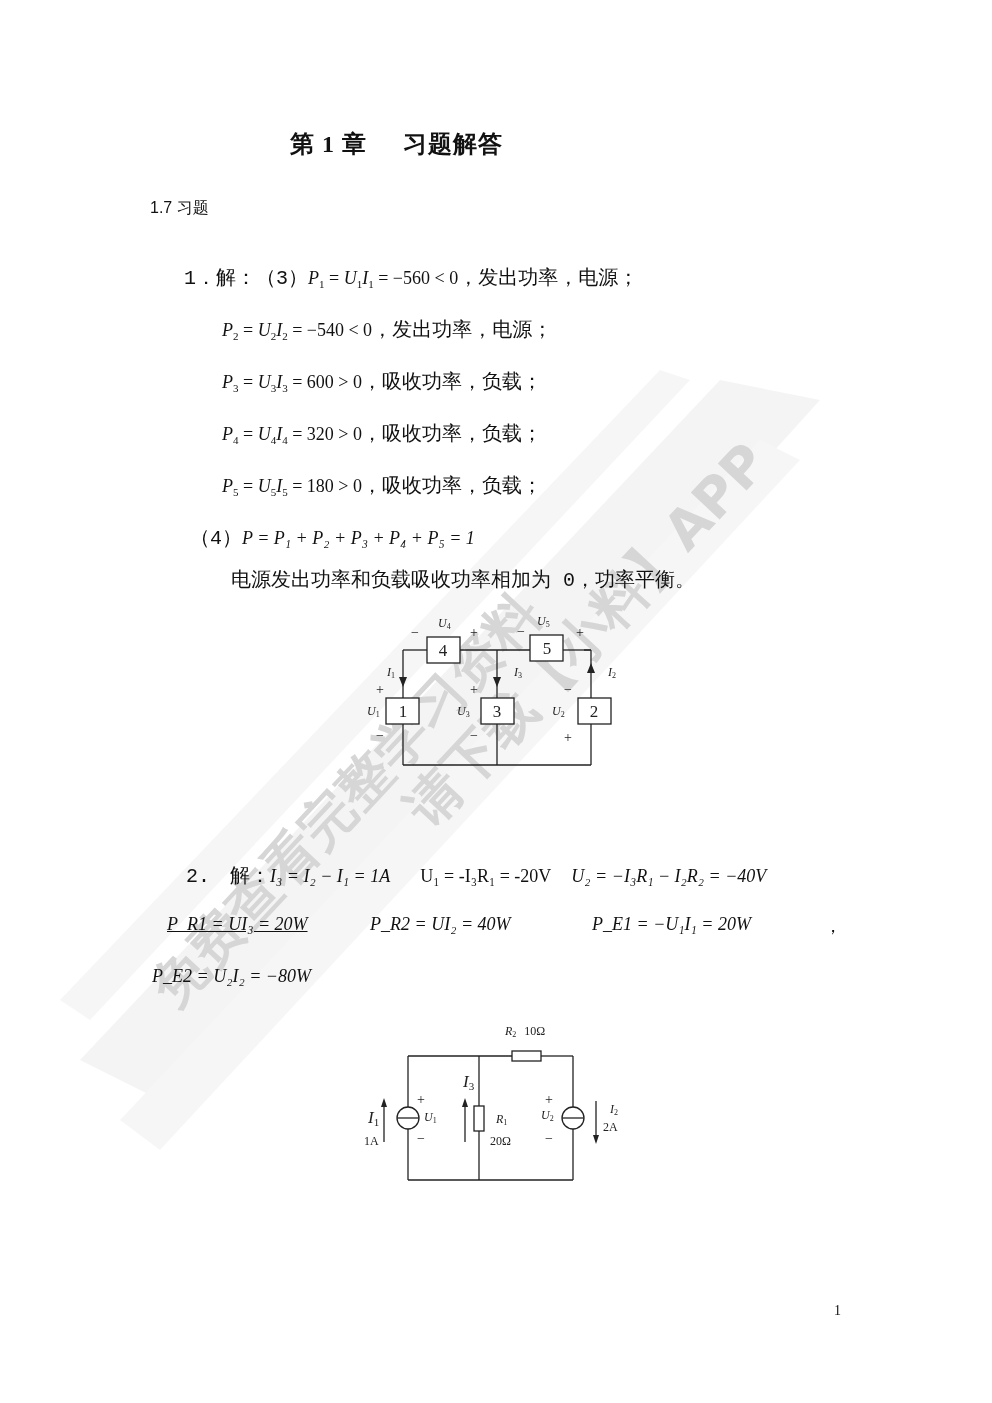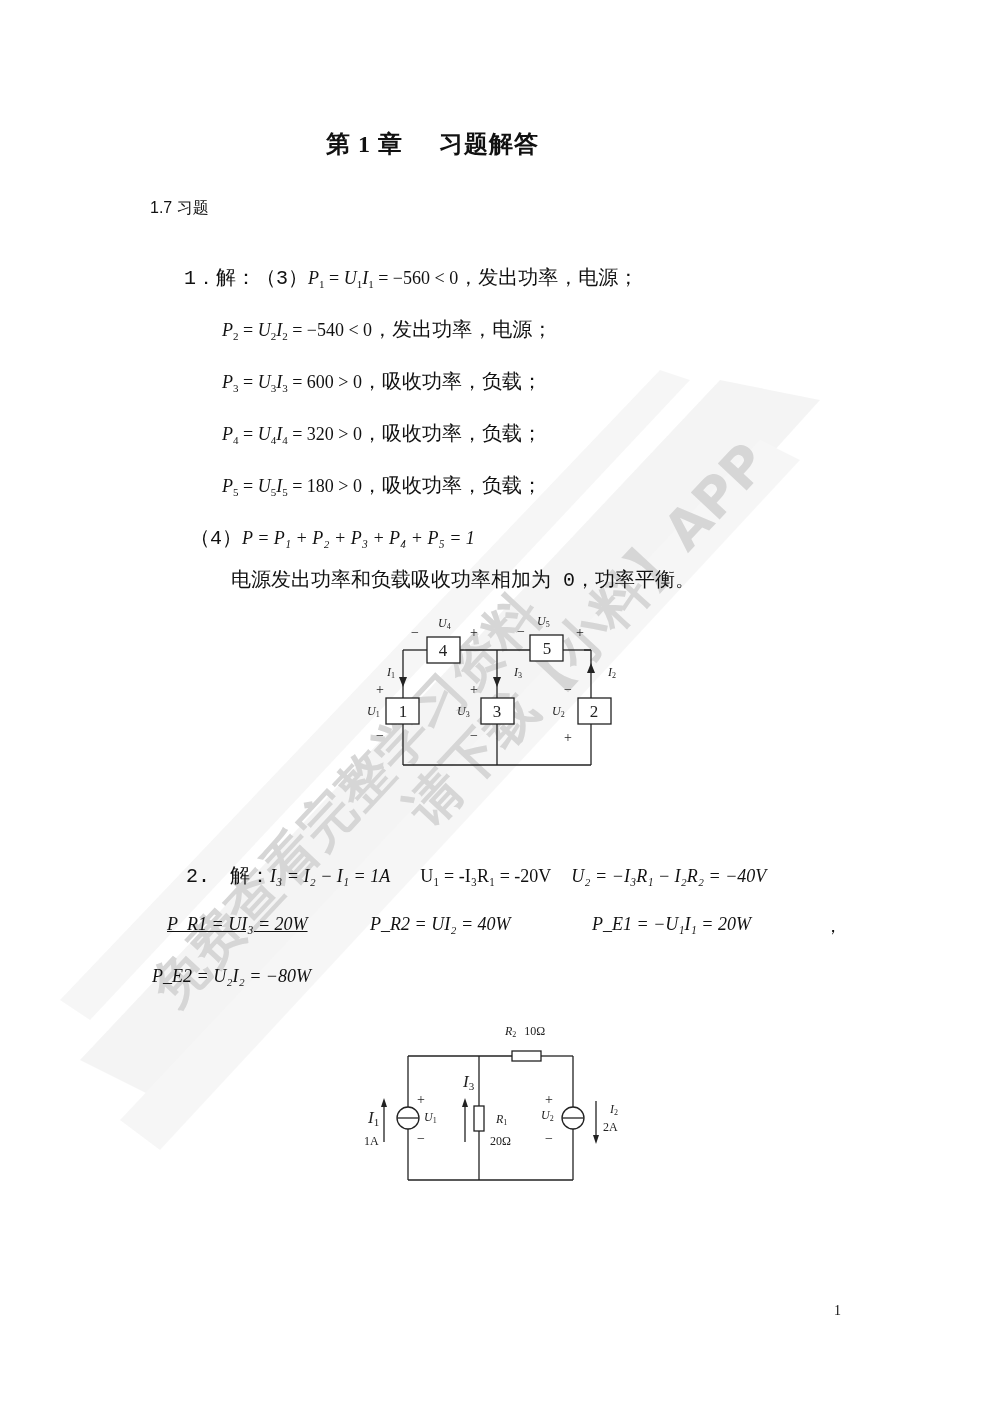--- a/index.html
+++ b/index.html
@@ -1,19 +1,19 @@
 <!DOCTYPE html>
 <html><head>
 <meta charset="utf-8">
 <style>
   html, body { margin: 0; padding: 0; background: #ffffff; }
   body { width: 992px; height: 1403px; position: relative; overflow: hidden;
          font-family: "Liberation Serif", "DejaVu Serif", serif; color: #111; }
   .abs { position: absolute; white-space: nowrap; }
-  .title { left: 0; width: 793px; top: 128px; text-align: center; font-size: 24px; font-weight: bold; letter-spacing: 1px; margin-left: 36px; }
+  .title { left: 0; width: 793px; top: 128px; text-align: center; font-size: 24px; font-weight: bold; letter-spacing: 1px; }
   .title .gap { display: inline-block; width: 36px; }
   .section { left: 150px; top: 198px; font-size: 16px; font-family: "Liberation Sans", "DejaVu Sans", sans-serif; }
   .line { font-size: 18px; }
   .m { font-style: italic; }
   sub { font-size: 11px; vertical-align: -4px; font-style: normal; }
   .cn { font-family: Liberation Mono, monospace; font-size: 20px; }
   .watermark { position: absolute; left: 0; top: 0; width: 992px; height: 1403px; pointer-events: none; }
   .pagenum { left: 834px; top: 1303px; font-size: 14px; }
   svg text { font-family: "Liberation Serif", "DejaVu Serif", serif; }
 </style>

